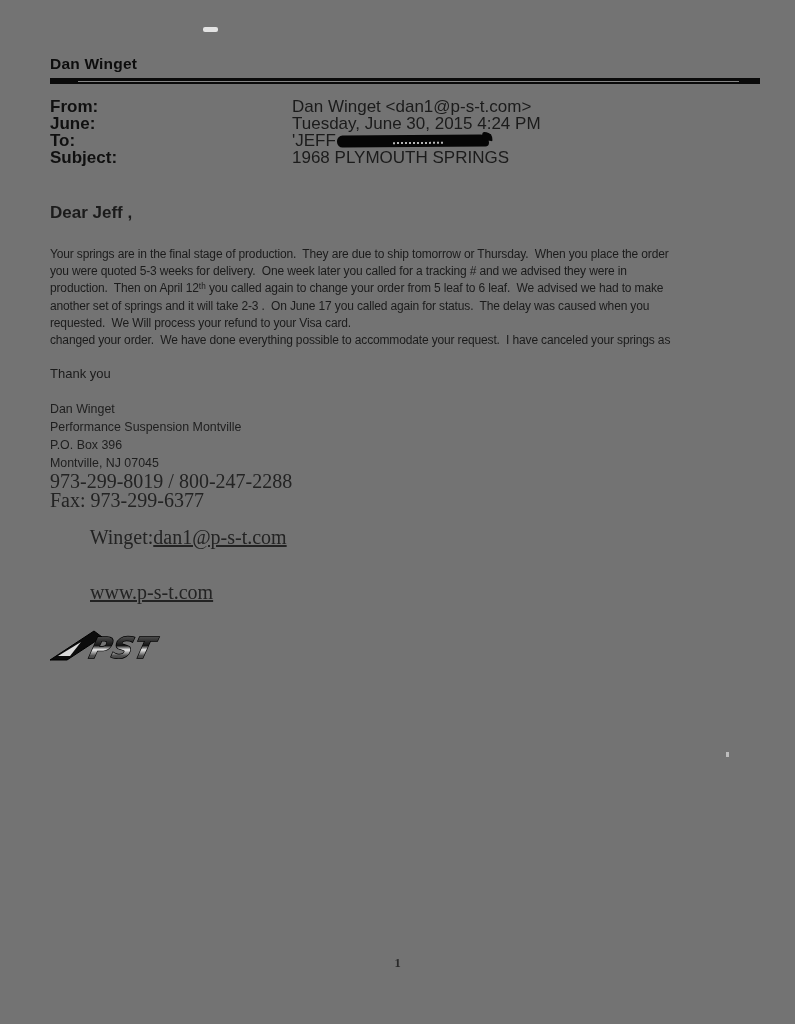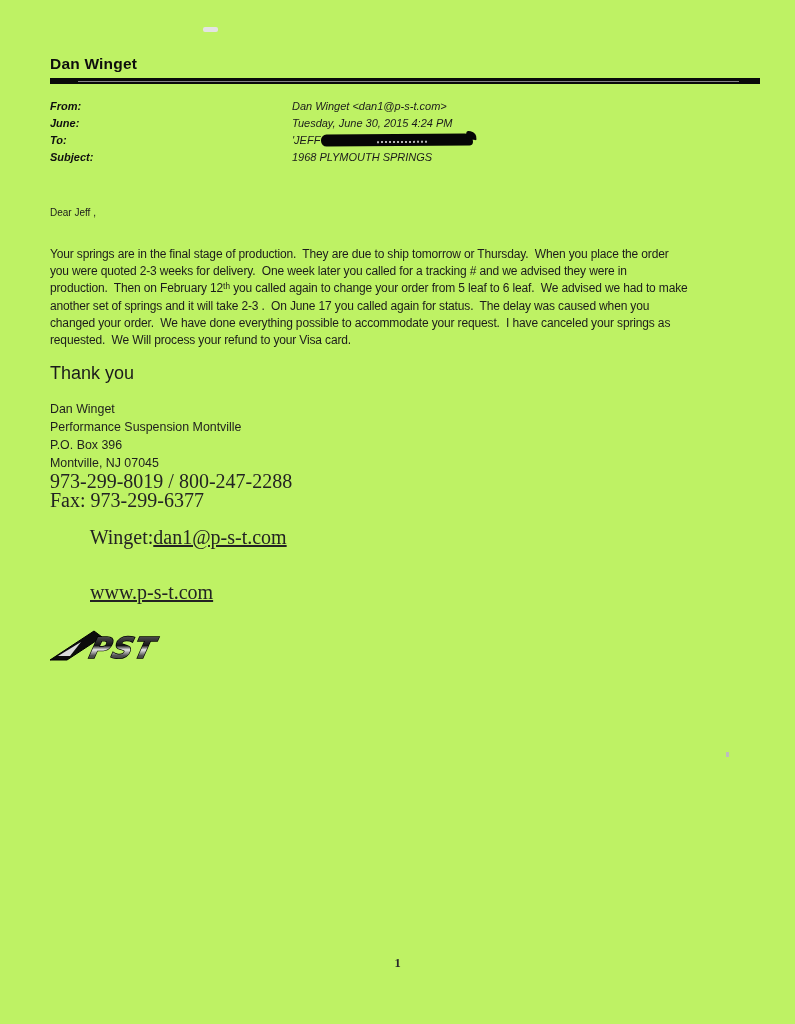--- a/index.html
+++ b/index.html
@@ -1,20 +1,20 @@
 <!DOCTYPE html>
 <html><head>
 <meta charset="utf-8">
 <style>
   html, body { margin:0; padding:0; background:#ffffff; }
   .page {
     position: relative;
     width: 795px;
     height: 1024px;
-    background: #bef264;
+    background: #737373;
     font-family: "Liberation Sans", "DejaVu Sans", sans-serif;
     color: #1b1b1b;
     overflow: hidden;
   }
   .content {
     position: absolute;
     left: 50px;
     top: 55px;
     width: 710px;
   }
@@ -33,21 +33,21 @@
   }
   .heavy-rule:after {
     content: "";
     position: absolute;
     left: 4%;
     right: 3%;
     top: 3px;
     height: 1px;
     background: rgba(255,255,255,0.5);
   }
-  .meta-block { margin-top: 14px; font-size: 11px; font-style: italic; }
+  .meta-block { margin-top: 14px; font-size: 17px; }
   .meta-row { display: flex; line-height: 17px; align-items: baseline; }
   .meta-label { width: 198px; font-weight: bold; color: #101010; flex: 0 0 198px; }
   .meta-value { white-space: pre; color: #1b1b1b; margin-left: 44px; }
   .redaction-bar {
     display: inline-block;
     vertical-align: middle;
     width: 152px;
     height: 12px;
     background: #060606;
     border-radius: 6px 9px 4px 6px;
@@ -69,27 +69,28 @@
   .redaction-bar:after {
     content: "";
     position: absolute;
     left: 37%;
     bottom: 3px;
     width: 33%;
     border-bottom: 2px dotted rgba(255,255,255,0.7);
   }
   .salutation {
     margin-top: 38px;
-    font-size: 10px;
+    font-size: 17px;
     line-height: 17px;
     white-space: pre-wrap;
+    font-weight: bold;
   }
   .paragraph { margin-top: 25px; font-size: 12px; letter-spacing: -0.15px; }
   .paragraph .body-line { line-height: 17.2px; white-space: pre; }
-  .closing { margin-top: 16px; font-size: 18px; line-height: 17px; }
+  .closing { margin-top: 16px; font-size: 13px; line-height: 17px; }
   .signature { margin-top: 18px; }
   .sig-line {
     font-size: 12.4px;
     line-height: 18px;
     white-space: pre;
     color: #1e1e1e;
   }
   .sig-serif {
     font-family: "Liberation Serif", "DejaVu Serif", serif;
     font-size: 20px;
@@ -157,25 +158,25 @@
       <div class="meta-row">
         <span class="meta-label">Subject:</span>
         <span class="meta-value">1968 PLYMOUTH SPRINGS</span>
       </div>
     </div>
 
     <div class="salutation">Dear Jeff ,</div>
 
     <div class="paragraph">
       <div class="body-line">Your springs are in the final stage of production.  They are due to ship tomorrow or Thursday.  When you place the order</div>
-      <div class="body-line">you were quoted 2-3 weeks for delivery.  One week later you called for a tracking # and we advised they were in</div>
-      <div class="body-line">production.  Then on February 12ᵗʰ you called again to change your order from 5 leaf to 6 leaf.  We advised we had to make</div>
+      <div class="body-line">you were quoted 5-3 weeks for delivery.  One week later you called for a tracking # and we advised they were in</div>
+      <div class="body-line">production.  Then on April 12ᵗʰ you called again to change your order from 5 leaf to 6 leaf.  We advised we had to make</div>
       <div class="body-line">another set of springs and it will take 2-3 .  On June 17 you called again for status.  The delay was caused when you</div>
+      <div class="body-line">requested.  We Will process your refund to your Visa card.</div>
       <div class="body-line">changed your order.  We have done everything possible to accommodate your request.  I have canceled your springs as</div>
-      <div class="body-line">requested.  We Will process your refund to your Visa card.</div>
     </div>
 
     <div class="closing">Thank you</div>
 
     <div class="signature">
       <div class="sig-line">Dan Winget</div>
       <div class="sig-line">Performance Suspension Montville</div>
       <div class="sig-line">P.O. Box 396</div>
       <div class="sig-line">Montville, NJ 07045</div>
       <div class="sig-line sig-serif">973-299-8019 / 800-247-2288</div>

